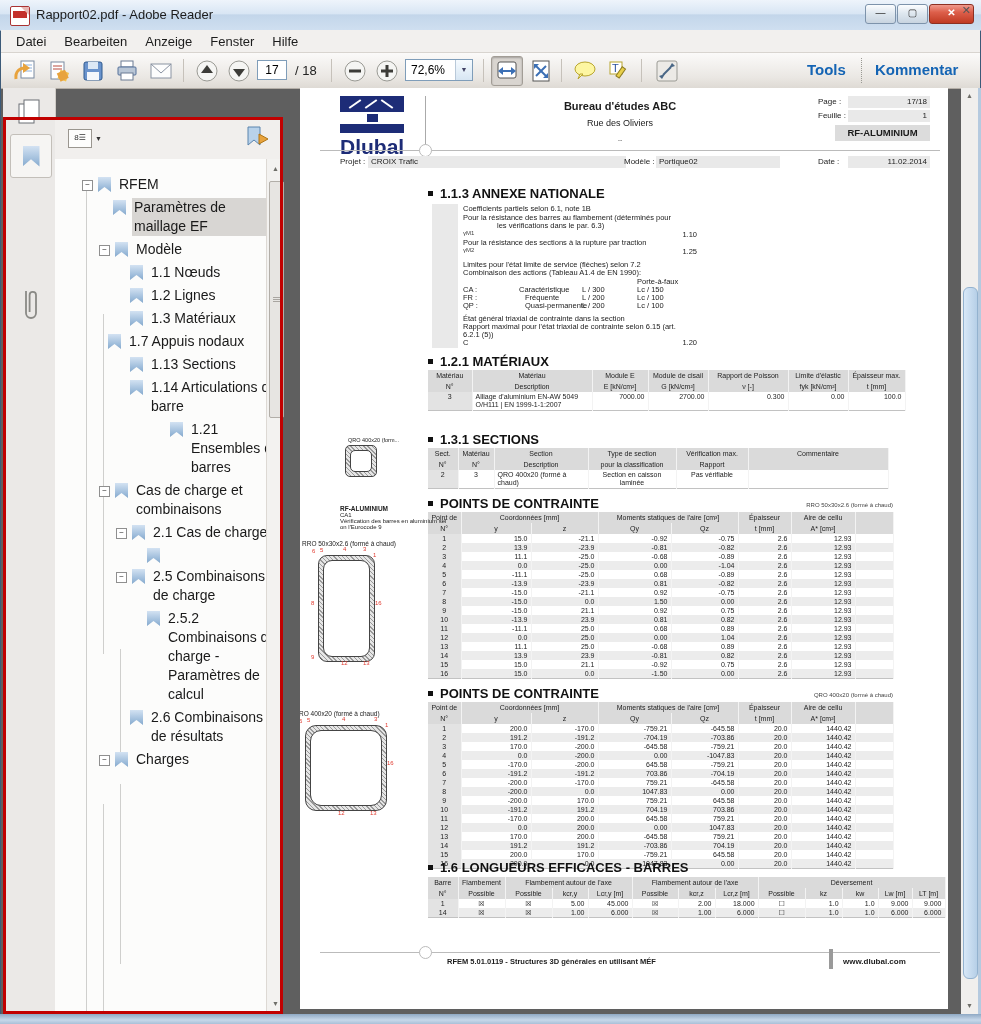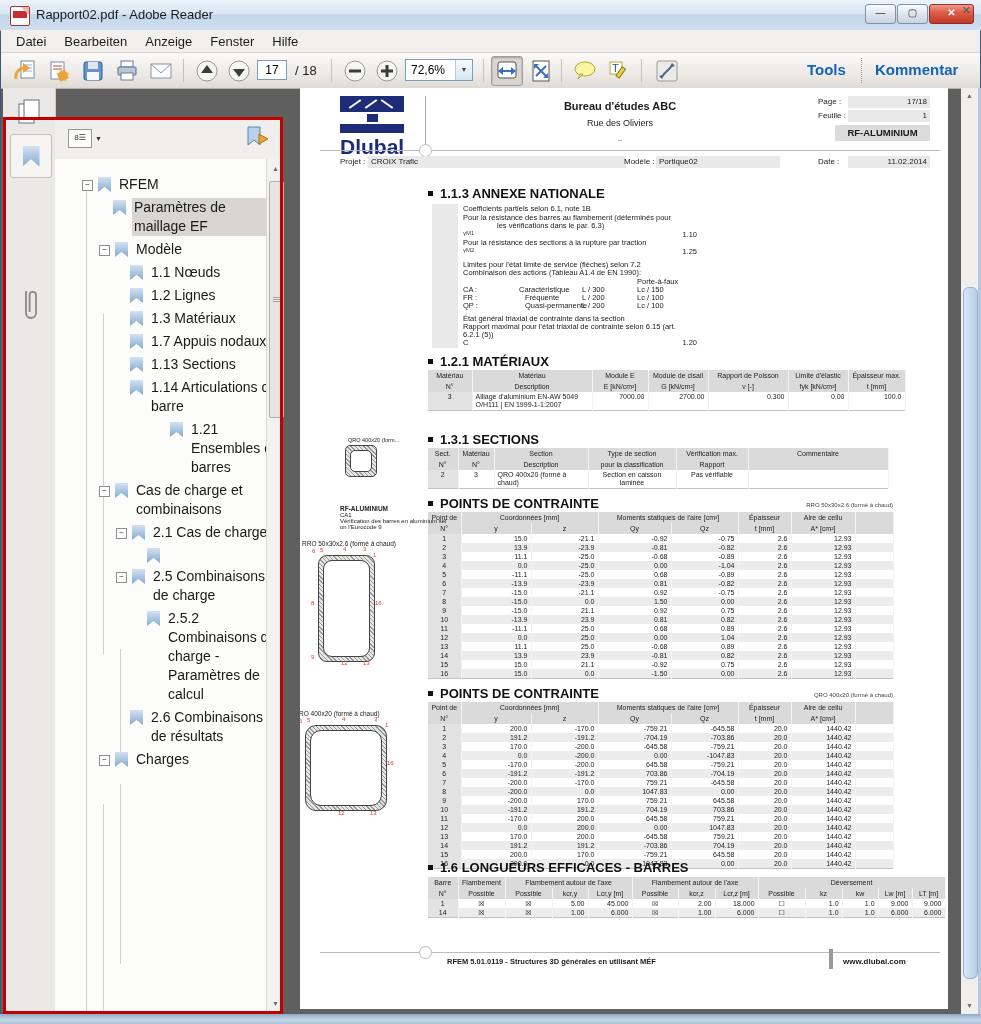--- a/index.html
+++ b/index.html
@@ -326,21 +326,21 @@
         <span class="tlabel" style="max-width: 134px;">1.1 Nœuds</span>
       </div>
       <div class="ti" style="padding-left: 75px;">
         <span class="ribbon"></span>
         <span class="tlabel" style="max-width: 134px;">1.2 Lignes</span>
       </div>
       <div class="ti" style="padding-left: 75px;">
         <span class="ribbon"></span>
         <span class="tlabel" style="max-width: 134px;">1.3 Matériaux</span>
       </div>
-      <div class="ti" style="padding-left: 75px;">
+      <div class="ti" style="padding-left: 53px;">
         <span class="ribbon"></span>
         <span class="tlabel" style="max-width: 134px;">1.7 Appuis nodaux</span>
       </div>
       <div class="ti" style="padding-left: 75px;">
         <span class="ribbon"></span>
         <span class="tlabel" style="max-width: 134px;">1.13 Sections</span>
       </div>
       <div class="ti" style="padding-left: 75px;">
         <span class="ribbon"></span>
         <span class="tlabel" style="max-width: 134px;">1.14 Articulations de barre</span>

